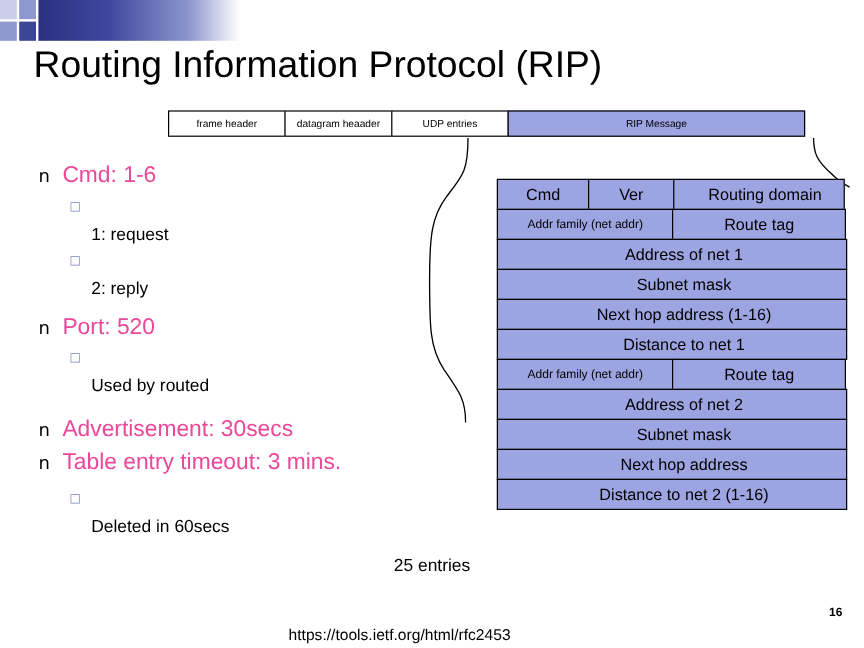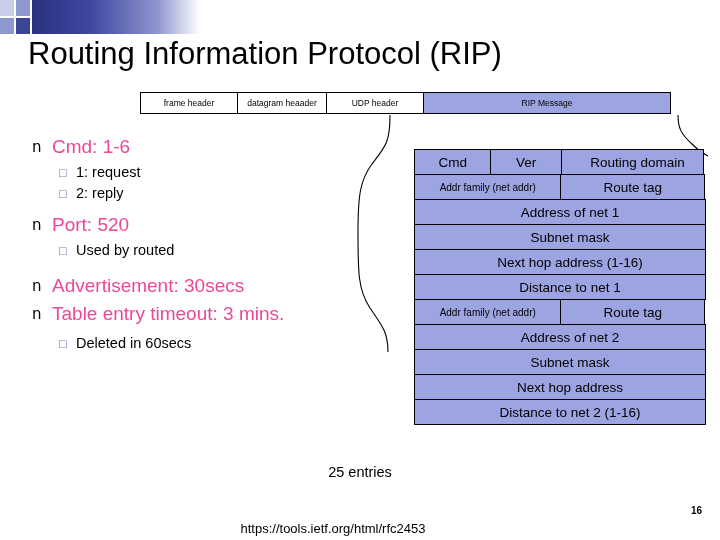--- a/index.html
+++ b/index.html
@@ -126,20 +126,21 @@
     font-family: "DejaVu Sans", sans-serif;
     font-size: 10px;
     color: #7b7fc0;
     line-height: 21px;
     flex: none;
   }
   .lvl2 .text {
     font-size: 14.5px;
     color: #000000;
     line-height: 21px;
+    margin-top: 24px;
   }
   .gap-sm { height: 8px; }
   .gap-md { height: 12px; }
 
   
   .ripmsg {
     position: absolute;
     left: 414px;
     top: 150px;
     width: 292px;
@@ -207,21 +208,21 @@
   <div class="sq s3"></div>
   <div class="sq s4"></div>
   <div class="bar"></div>
 </div>
 
 <div class="title">Routing Information Protocol (RIP)</div>
 
 <div class="strip">
   <div class="cell first" style="width:98px;">frame header</div>
   <div class="cell" style="width:90px;">datagram heaader</div>
-  <div class="cell" style="width:98px;">UDP header</div>
+  <div class="cell" style="width:98px;">UDP entries</div>
   <div class="cell rip" style="width:248px;">RIP Message</div>
 </div>
 
 <svg class="connector" viewBox="0 0 370 340">
   <path d="M 50 3 C 50 30, 46 34, 32 52 C 20 68, 18 84, 18 120 C 18 160, 18 178, 30 196 C 44 216, 48 222, 48 240" stroke="#000000" stroke-width="1.1" fill="none"></path>
   <path d="M 338 3 C 338 16, 341 22, 352 32 C 360 40, 364 42, 368 44" stroke="#000000" stroke-width="1.1" fill="none"></path>
 </svg>
 
 <div class="content">
 

